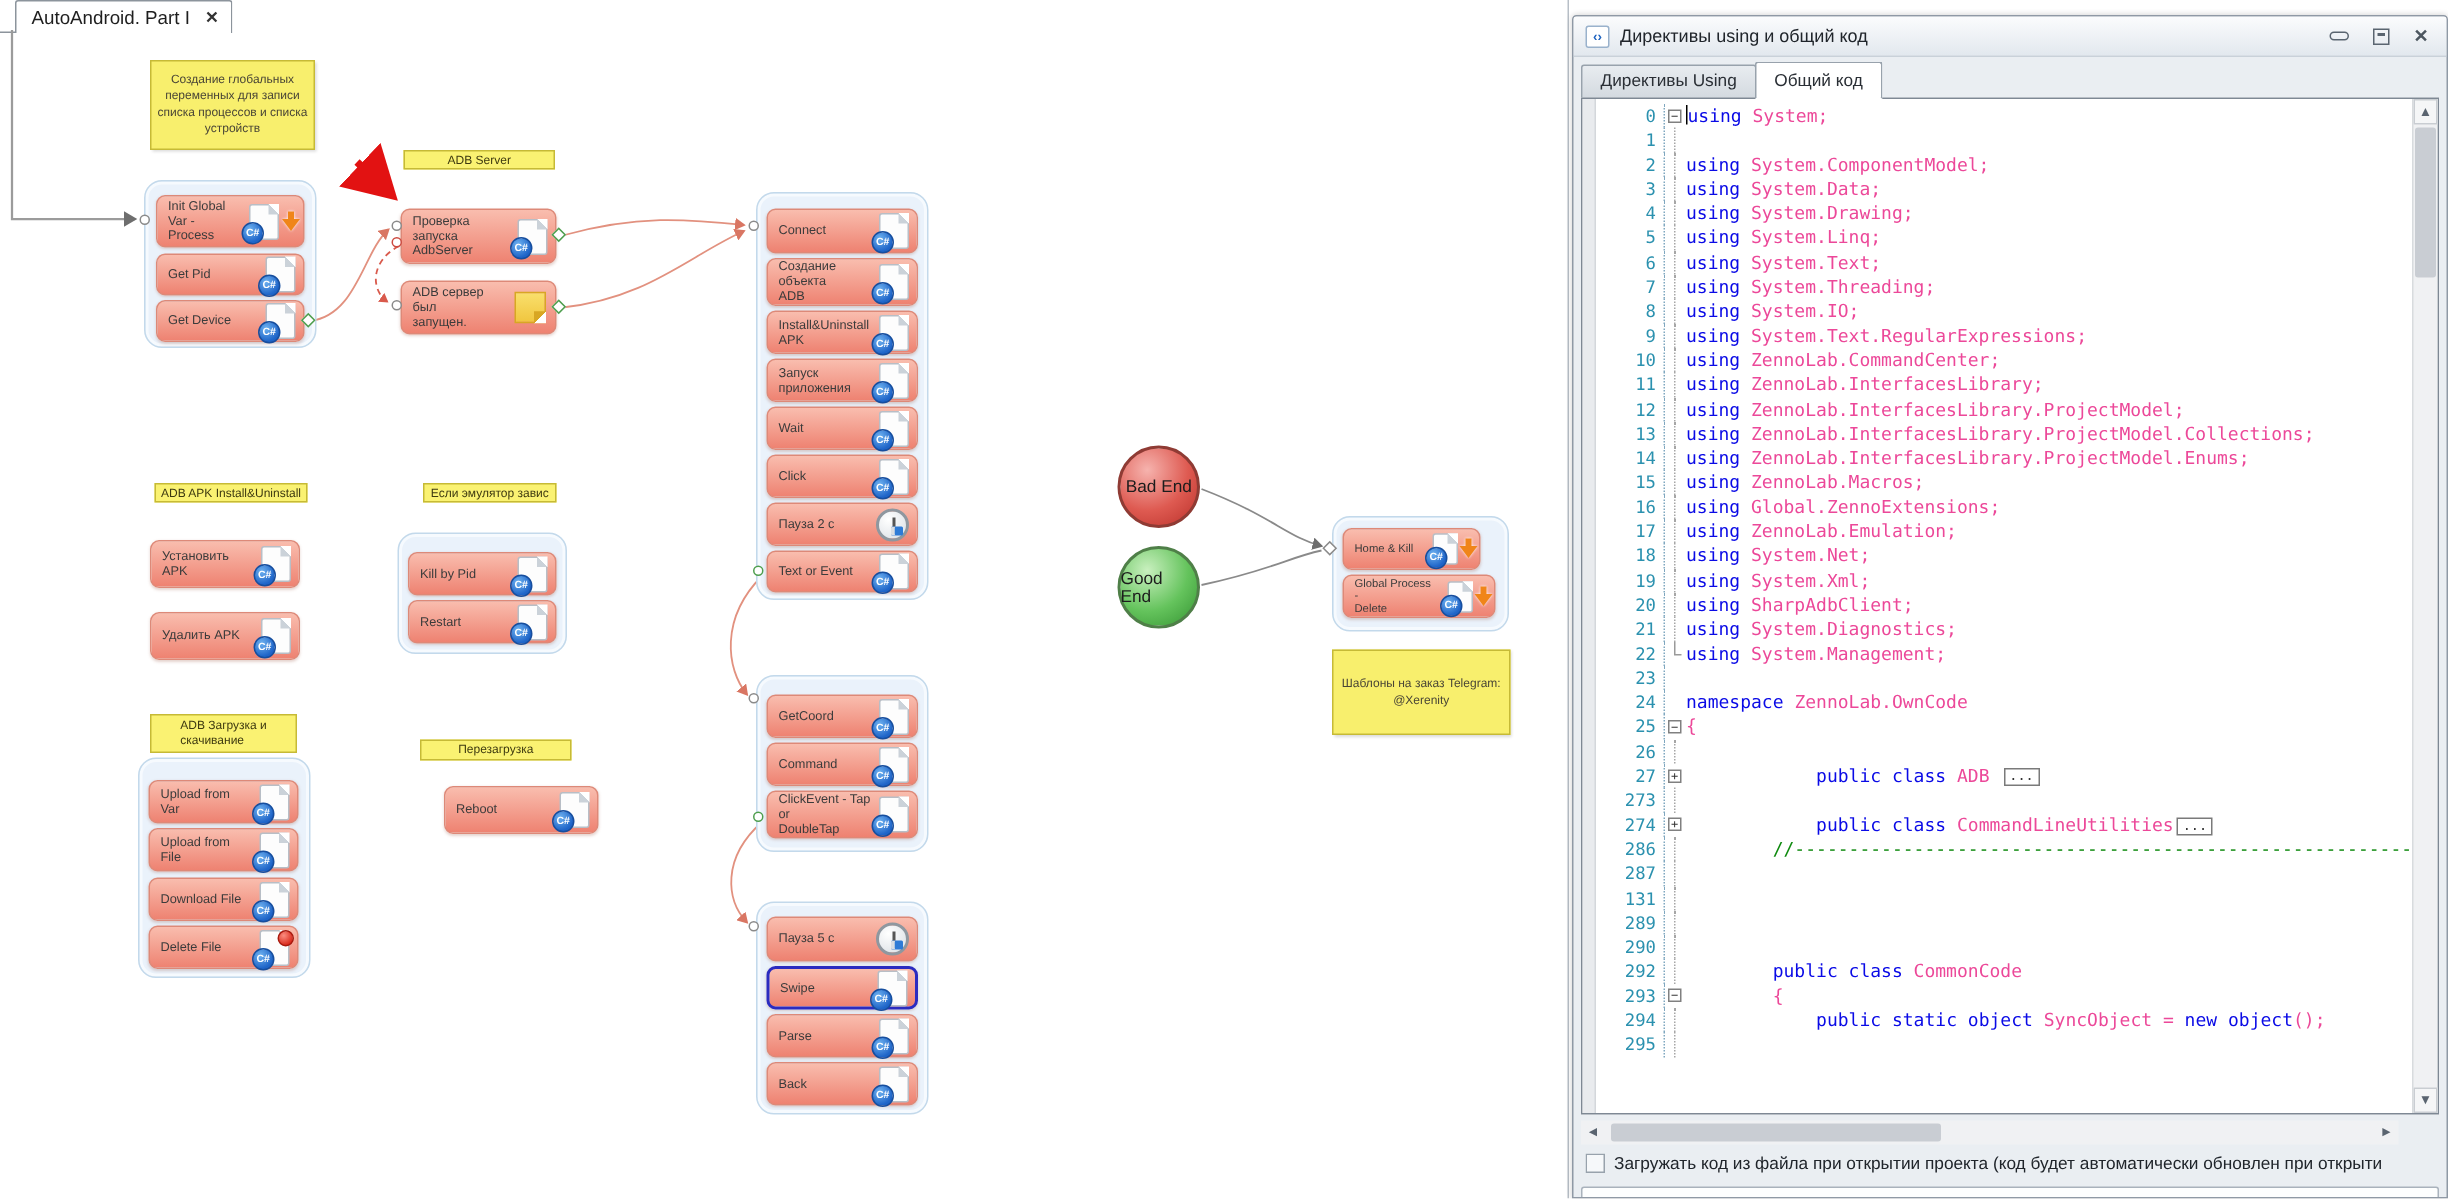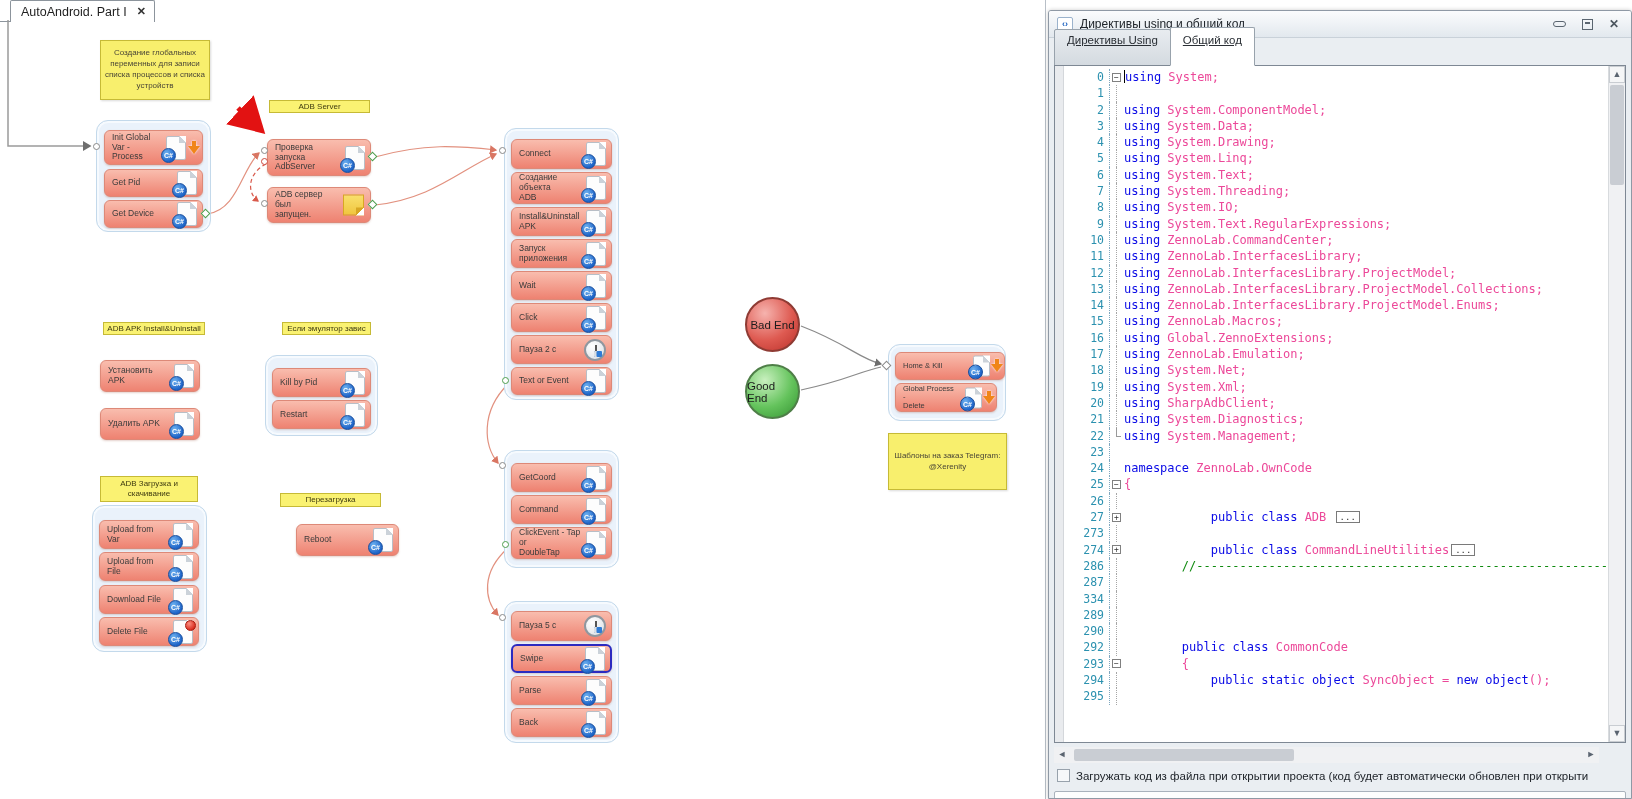--- a/index.html
+++ b/index.html
@@ -45,21 +45,21 @@
     background:linear-gradient(315deg,#fff 49%,#D8A723 50%); }
   .badge-down { position:absolute; right:-10px; top:50%; transform:translateY(-50%); width:12px; height:14px;
     filter:drop-shadow(0 0 1px #fff); }
   .badge-down::before { content:''; position:absolute; left:4px; top:0; width:4px; height:6px; background:#F08519; }
   .badge-down::after { content:''; position:absolute; left:0; top:5px; border-left:6px solid transparent;
     border-right:6px solid transparent; border-top:8px solid #F08519; }
   .badge-red { position:absolute; right:2px; top:2px; width:11px; height:11px; border-radius:50%;
     background:radial-gradient(circle at 35% 30%, #FB8D80, #D92A1C 75%); border:1px solid #A8190E; }
 
   .ylabel { position:absolute; background:#FAF272; border:1px solid #C6BA36; font-size:8px;
-    color:#3E3A10; display:flex; align-items:center; justify-content:center; text-align:center;
+    color:#3E3A10; display:flex; align-items:center; justify-content:center; 
     white-space:pre-line; line-height:1.25; }
   .ynote { position:absolute; background:#F8EF6D; border:1px solid #C6BA36; font-size:8px; color:#4A4636;
     display:flex; align-items:center; justify-content:center; text-align:center; white-space:pre-line;
     line-height:1.35; padding:4px; box-shadow:1px 1px 2px rgba(0,0,0,.15); }
 
   .endball { position:absolute; width:55px; height:55px; border-radius:50%;
     display:flex; align-items:center; justify-content:center; font-size:11.5px; color:#1C1C1C; }
   .endball.bad { background:radial-gradient(circle at 35% 28%, #F6B3AE, #DE5A51 55%, #C23A33 90%);
     border:2px solid #8F3B34; }
   .endball.good { background:radial-gradient(circle at 35% 28%, #C9F0BF, #64C35C 55%, #3F9E3B 90%);
@@ -81,22 +81,22 @@
     display:flex; align-items:center; padding:0 8px; gap:7px; font-size:12px; color:#20252B; }
   .title-icon { width:16px; height:15px; background:#fff; border:1px solid #9AB2CC; border-radius:2px;
     color:#1E63C0; font-size:9px; font-weight:bold; text-align:center; line-height:13px; }
   .winbtns { margin-left:auto; display:flex; align-items:center; gap:16px; padding-right:4px; }
   .wb-min { width:13px; height:6px; border:1.5px solid #5A6570; border-radius:3px; }
   .wb-rest { width:11px; height:11px; border:1.5px solid #5A6570; position:relative; }
   .wb-rest::before { content:''; position:absolute; left:2px; top:2px; right:2px; height:2px; background:#5A6570; }
   .wb-close { font-size:12px; font-weight:bold; color:#4C565F; line-height:12px; }
 
   #panel-tabs { position:absolute; left:5px; top:31px; height:24px; display:flex; align-items:flex-end; }
-  .ptab { padding:4px 12px 19px; font-size:11.5px; color:#2A2F35; border:1px solid #98A2AC;
-    background:linear-gradient(#E8ECF0,#D4DAE0); border-radius:2px 2px 0 0; margin-right:-1px;text-decoration:underline; }
+  .ptab { padding:4px 12px 5px; font-size:11.5px; color:#2A2F35; border:1px solid #98A2AC;
+    background:linear-gradient(#E8ECF0,#D4DAE0); border-radius:2px 2px 0 0; margin-right:-1px; }
   .ptab.active { background:#fff; border-bottom:1px solid #fff; padding-top:6px; z-index:3; position:relative; }
 
   #codebox { position:absolute; left:5px; top:54px; width:572px; height:678px; background:#fff;
     border:1px solid #7E8894; display:flex; overflow:hidden; }
   #gutter-strip { width:9px; background:#E9EBEE; border-right:1px solid #D4D7DB; }
   #code-lines { flex:1; padding-top:3px; overflow:hidden; font-family:"DejaVu Sans Mono", monospace; }
   .crow { display:flex; height:16.3px; line-height:16.3px; font-size:12px; }
   .lnum { width:46px; text-align:right; padding-right:5px; color:#2B91AF;
     border-right:1px dotted #7FA7BF; flex:none; font-size:11.5px; }
   .fold { width:14px; flex:none; position:relative; }
@@ -375,21 +375,21 @@
     </div>
 
     <div class="endball bad" style="left:745px;top:297px">
       <span>Bad End</span>
     </div>
     <div class="endball good" style="left:745px;top:364px">
       <span>Good End</span>
     </div>
 
     <div class="grp" style="left:888px;top:344px;width:118px;height:77px"></div>
-    <div class="blk" style="left:895px;top:352px;width:110px;height:28px;padding-right:38px;font-size:7.5px">
+    <div class="blk" style="left:895px;top:352px;width:92px;height:28px;padding-right:38px;font-size:7.5px">
       <span class="lbl">Home &amp; Kill</span>
       <span class="icon-doc" style="right:14px;width:17px;height:21px">
           <span class="cs">C#</span>
         </span>
       <span class="badge-down" style="right:1px"></span>
     </div>
     <div class="blk" style="left:895px;top:383px;width:102px;height:29px;padding-right:38px;font-size:7.5px">
       <span class="lbl" style="white-space:pre-line">Global Process -
 Delete</span>
       <span class="icon-doc" style="right:14px;width:17px;height:21px">
@@ -593,21 +593,21 @@
             <span class="lnum">286</span>
             <span class="fold guide"></span>
             <span class="ctext"><span class="pl">        </span><span class="cm">//------------------------------------------------------------------------------------------</span></span>
           </div>
           <div class="crow">
             <span class="lnum">287</span>
             <span class="fold guide"></span>
             <span class="ctext"></span>
           </div>
           <div class="crow">
-            <span class="lnum">334</span>
+            <span class="lnum">131</span>
             <span class="fold guide"></span>
             <span class="ctext"></span>
           </div>
           <div class="crow">
             <span class="lnum">289</span>
             <span class="fold guide"></span>
             <span class="ctext"></span>
           </div>
           <div class="crow">
             <span class="lnum">290</span>

